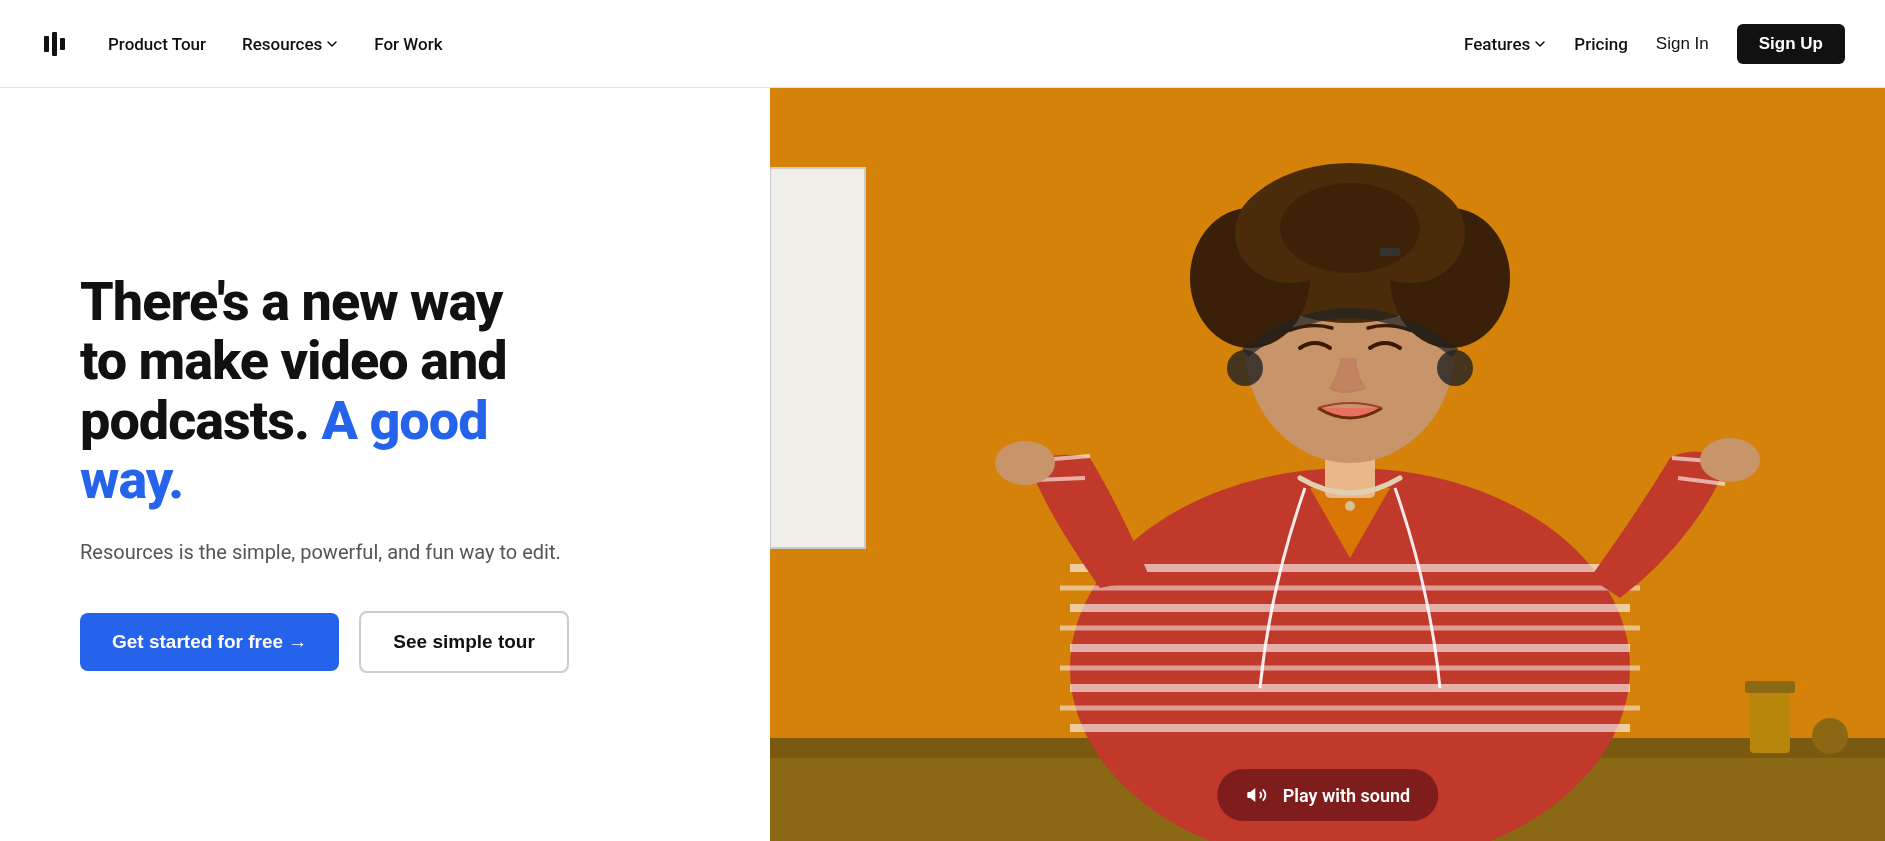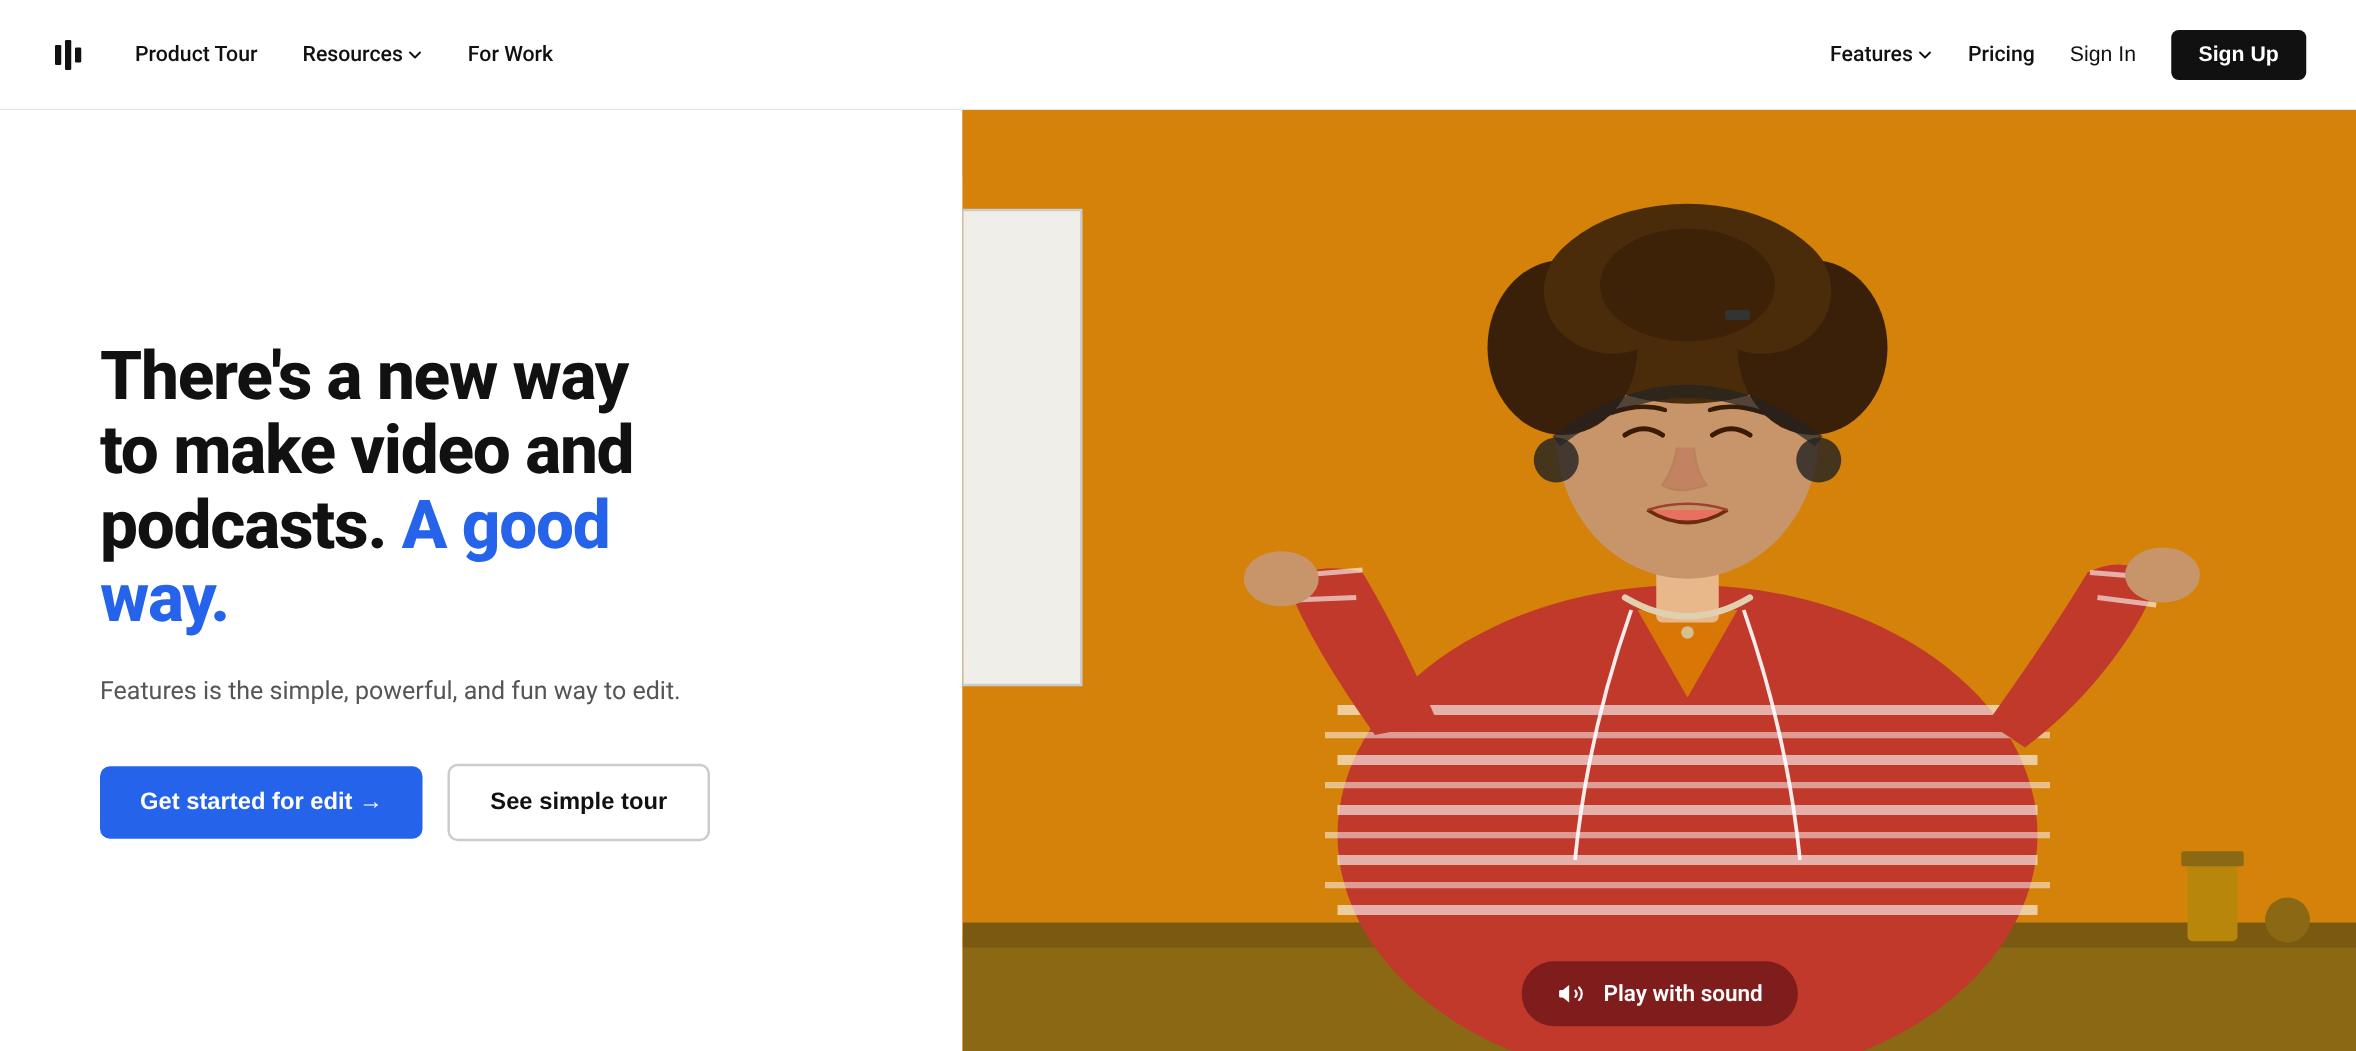--- a/index.html
+++ b/index.html
@@ -300,26 +300,26 @@
 <main class="main-content">
 
   <section class="left-panel">
     <h1 class="hero-headline">
       There's a new way<br>
       to make video and<br>
       podcasts. <span class="blue-text">A good<br>way.</span>
     </h1>
 
     <p class="hero-subtext">
-      <span>Features is the simple, powerful, and fun way to edit.</span>
+      <span>Resources is the simple, powerful, and fun way to edit.</span>
     </p>
 
     <div class="cta-buttons">
       <button class="get-started-btn">
-        <span>Get started for edit →</span>
+        <span>Get started for free →</span>
       </button>
       <button class="product-tour-btn">
         <span>See simple tour</span>
       </button>
     </div>
   </section>
 
   <section class="right-panel">
     <div class="video-frame">
 

